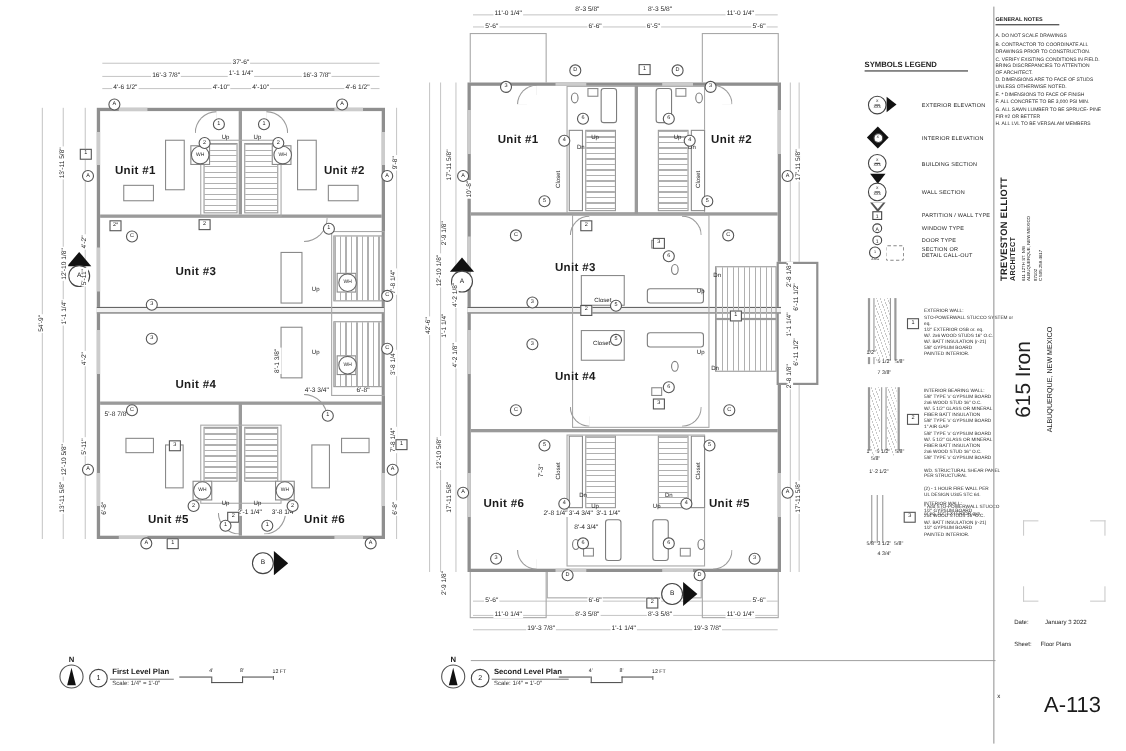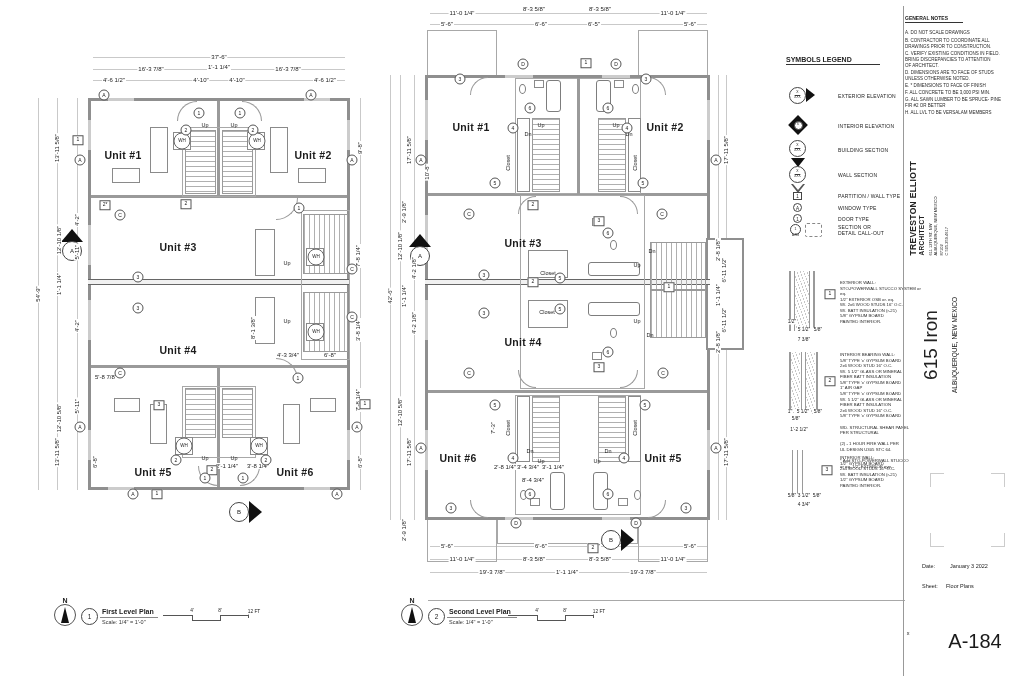--- a/index.html
+++ b/index.html
@@ -386,21 +386,21 @@
     <div>
       <div class="corner" style="left:930px;top:473px;border-left:1px solid #ccc;border-top:1px solid #ccc"></div>
       <div class="corner" style="left:991px;top:473px;border-right:1px solid #ccc;border-top:1px solid #ccc"></div>
       <div class="corner" style="left:930px;top:533px;border-left:1px solid #ccc;border-bottom:1px solid #ccc"></div>
       <div class="corner" style="left:991px;top:533px;border-right:1px solid #ccc;border-bottom:1px solid #ccc"></div>
     </div>
     <span class="abs" style="left:922px;top:563px;font-size:5.5px">Date:</span>
     <span class="abs" style="left:950px;top:563px;font-size:5.5px">January 3 2022</span>
     <span class="abs" style="left:922px;top:583px;font-size:5.5px">Sheet:</span>
     <span class="abs" style="left:946px;top:583px;font-size:5.5px">Floor Plans</span>
-    <div class="abs" style="left:930px;top:630px;width:90px;font-size:20px;text-align:center;color:#1a1a1a">A-184</div>
+    <div class="abs" style="left:930px;top:630px;width:90px;font-size:20px;text-align:center;color:#1a1a1a">A-113</div>
   </div>
 
   <div id="labels">
       <span class="lb d" style="left: 219px; top: 57px;">37'-6"</span>
       <span class="lb d" style="left: 151px; top: 69px;">16'-3 7/8"</span>
       <span class="lb d" style="left: 219px; top: 67px;">1'-1 1/4"</span>
       <span class="lb d" style="left: 288px; top: 69px;">16'-3 7/8"</span>
       <span class="lb d" style="left: 114px; top: 80px;">4'-6 1/2"</span>
       <span class="lb d" style="left: 201px; top: 80px;">4'-10"</span>
       <span class="lb d" style="left: 237px; top: 80px;">4'-10"</span>

